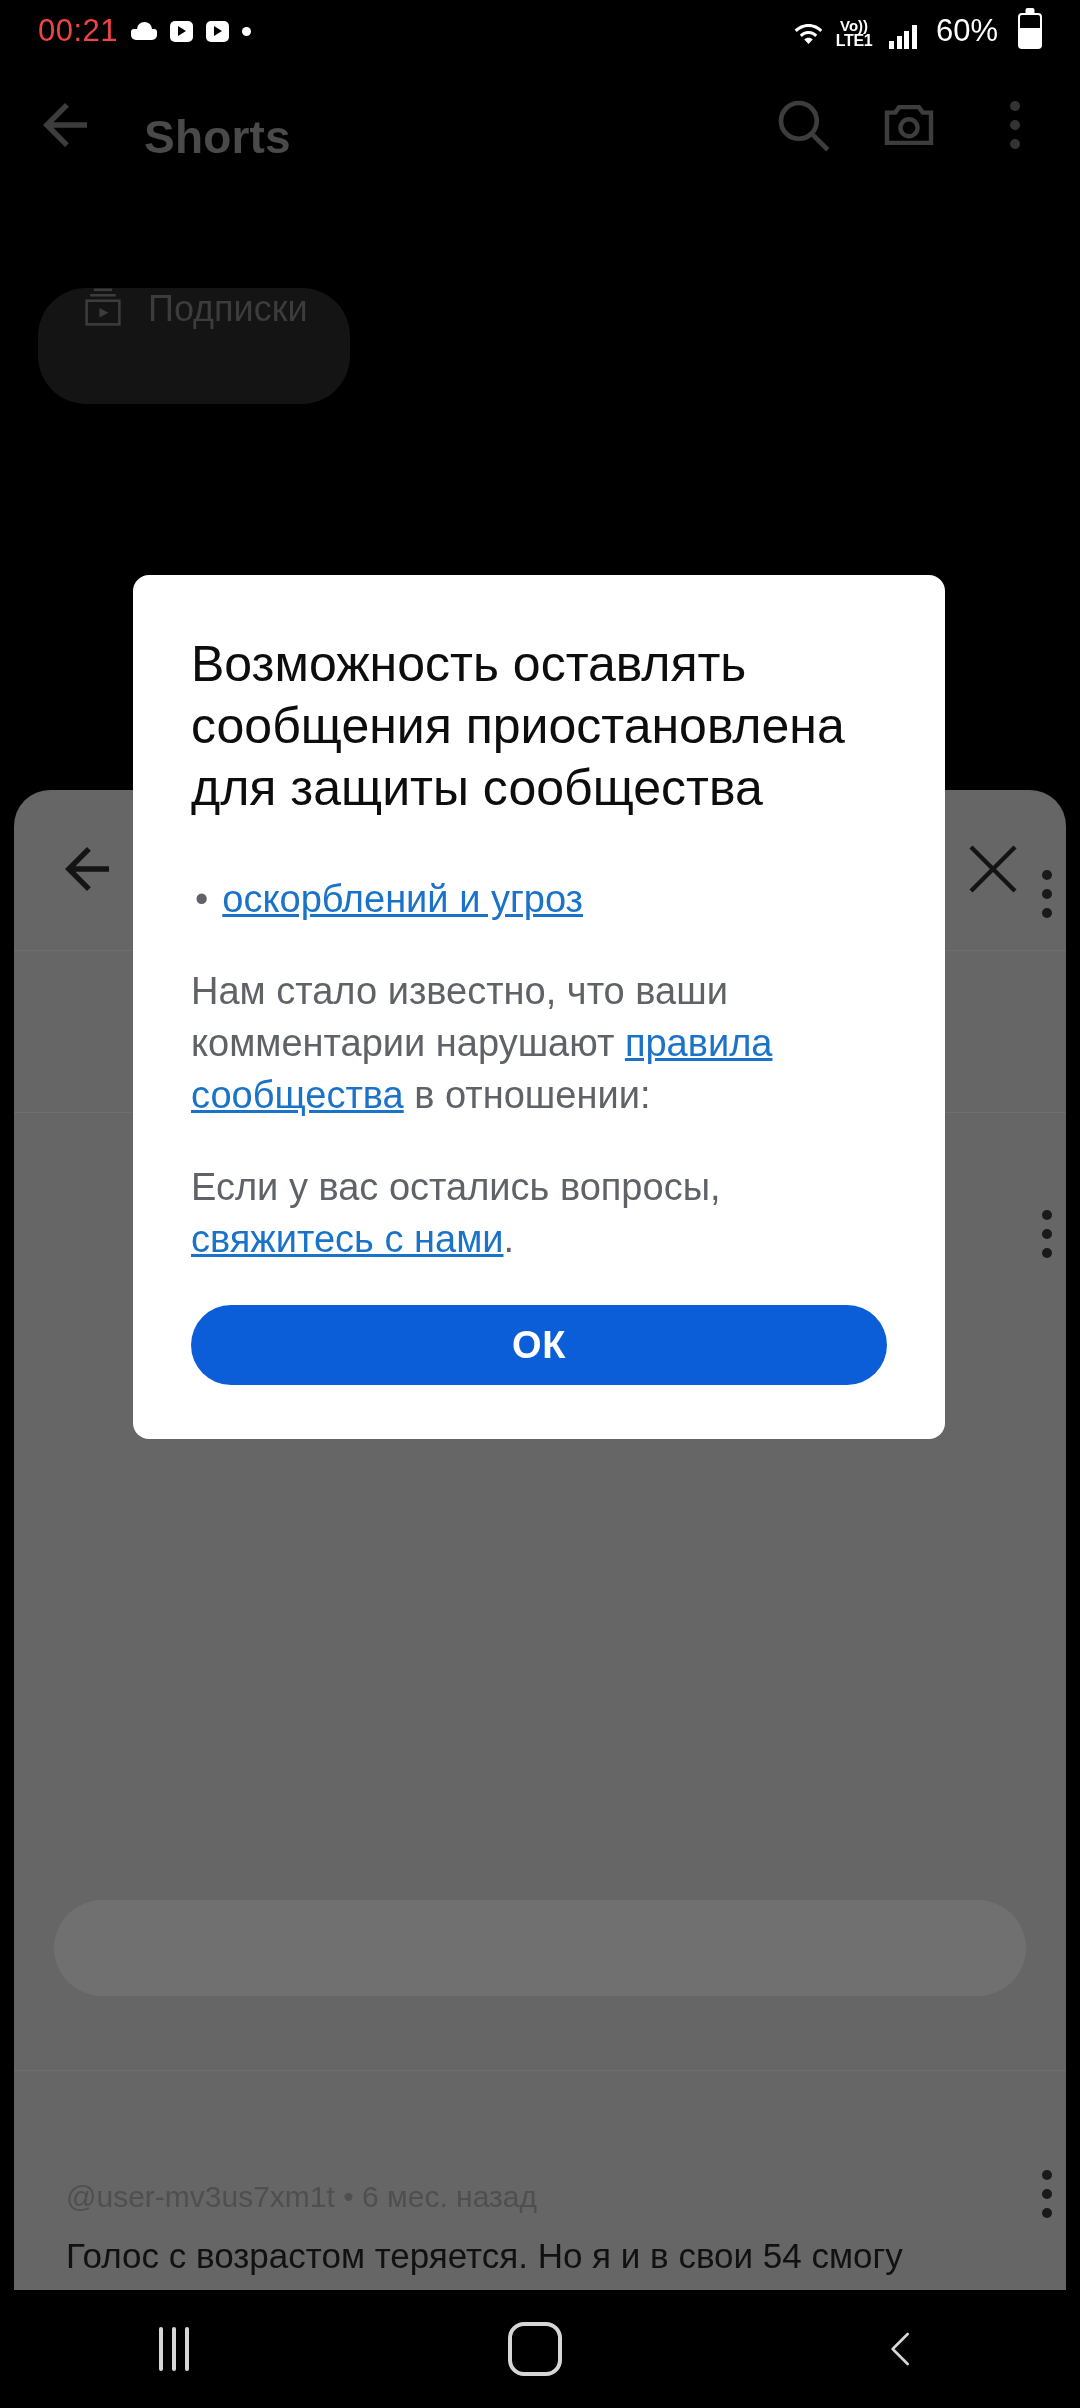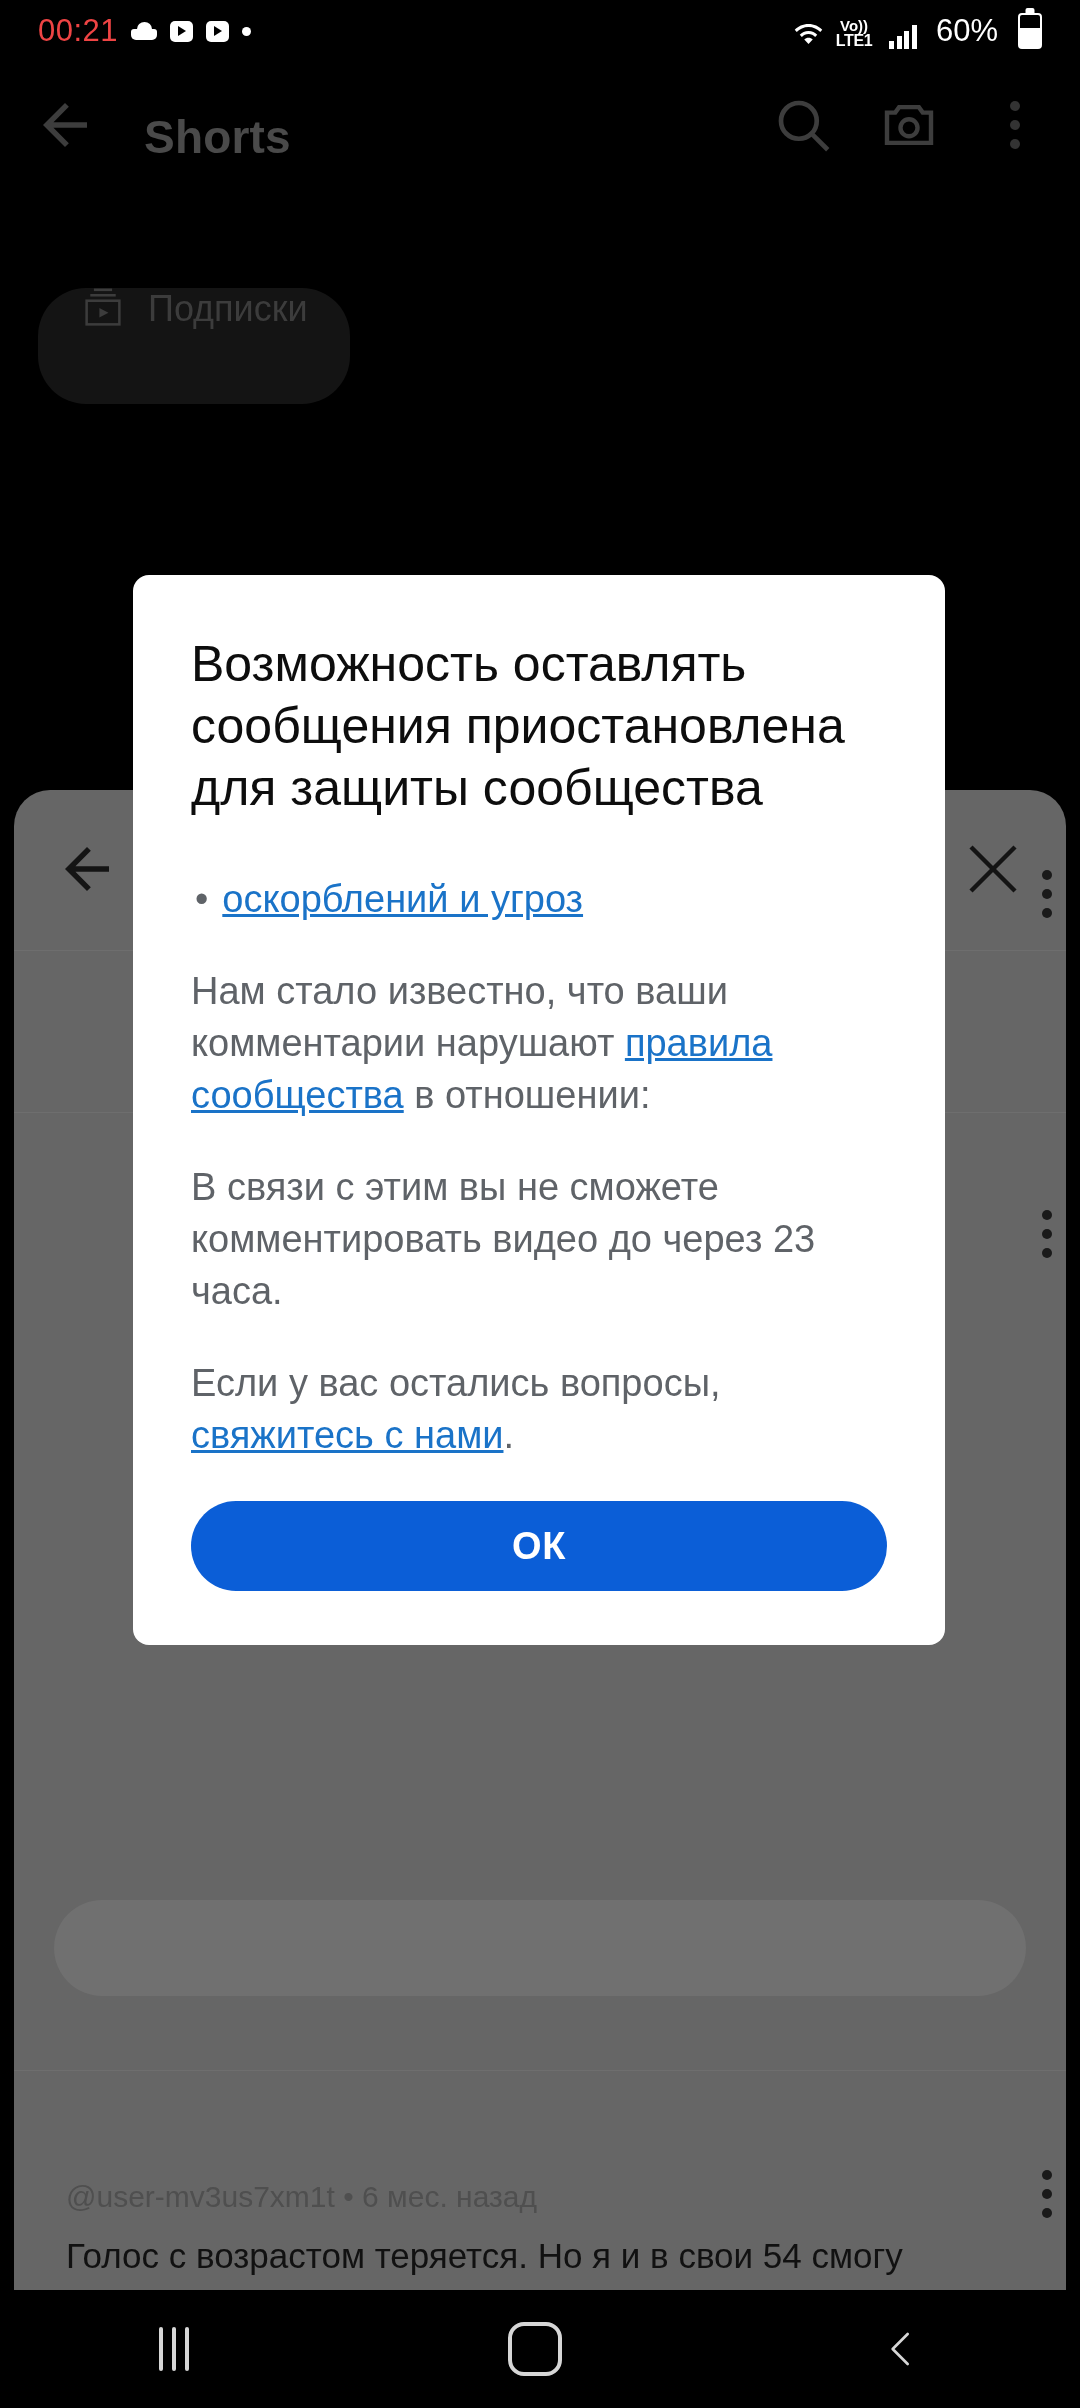--- a/index.html
+++ b/index.html
@@ -307,21 +307,21 @@
   }
   .dialog-p.bullet .bdot {
     color: #5f6368;
     margin-right: 14px;
   }
   .lnk { color: #1a73c8; }
   .ok-button {
     display: block;
     width: 100%;
     margin-top: 40px;
-    height: 90px;
+    height: 80px;
     border: none;
     border-radius: 49px;
     background: #0b5ed7;
     color: #fff;
     font-size: 38px;
     font-family: "Liberation Sans", sans-serif;
     font-weight: 700;
     letter-spacing: 0.5px;
     cursor: pointer;
   }
@@ -476,21 +476,20 @@
     <div class="dialog-title">Возможность оставлять сообщения приостановлена для защиты сообщества</div>
 
     <p class="dialog-p bullet">
       <span class="bdot">•</span><a class="lnk" href="#">оскорблений и угроз</a>
     </p>
 
     <p class="dialog-p">
       <span>Нам стало известно, что ваши комментарии нарушают </span><a class="lnk" href="#">правила сообщества</a><span> в отношении:</span>
     </p>
 
-    <p class="dialog-p">В связи с этим вы не сможете комментировать видео до через 23 часа.</p>
 
     <p class="dialog-p">
       <span>Если у вас остались вопросы, </span><a class="lnk" href="#">свяжитесь с нами</a><span>.</span>
     </p>
 
     <button class="ok-button">ОК</button>
   </div>
 
   <div class="navbar">
     <span class="nav-recents">

